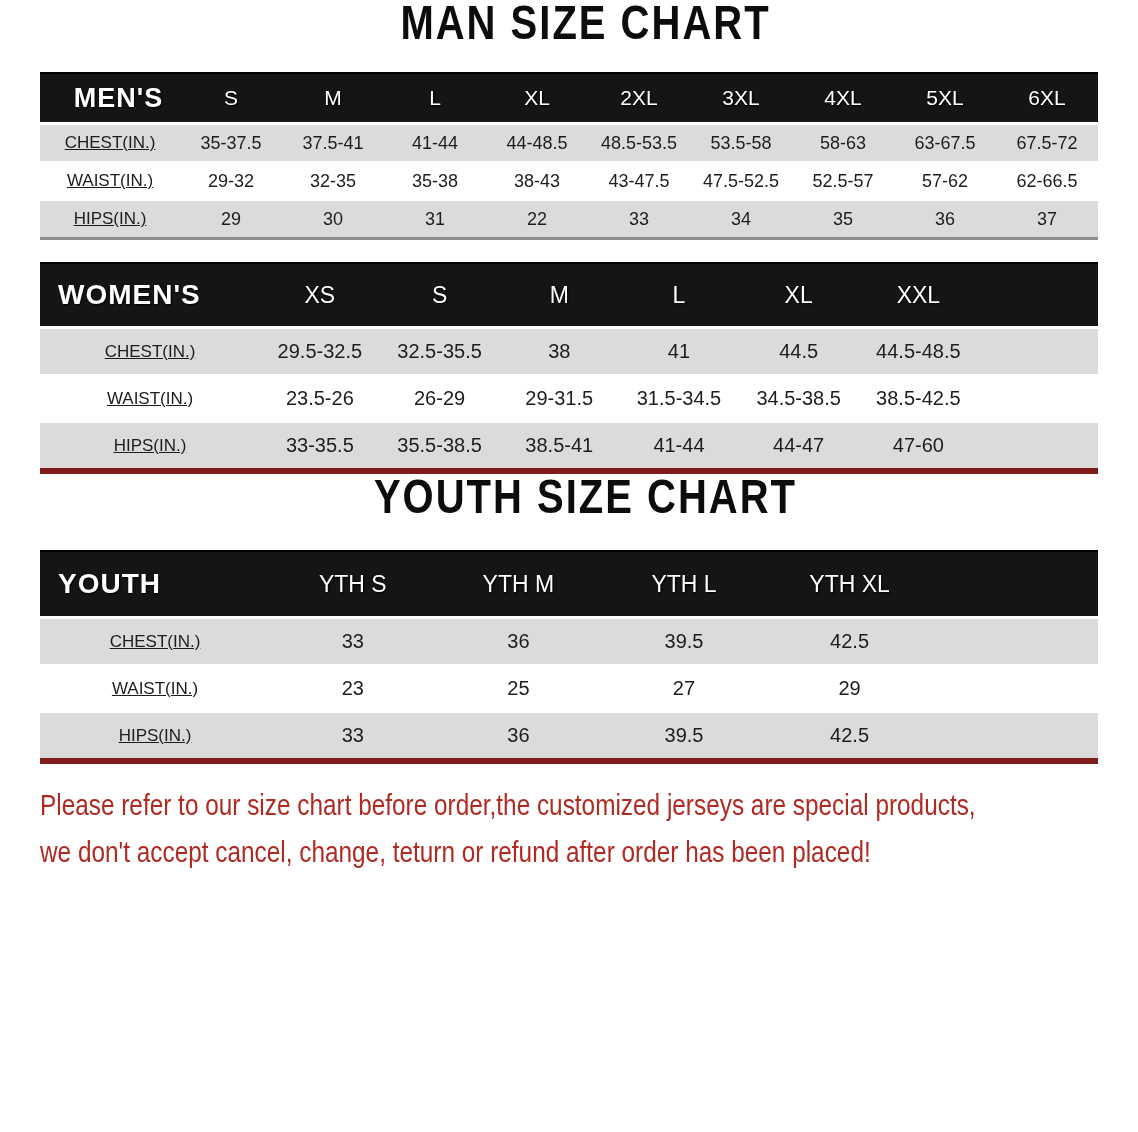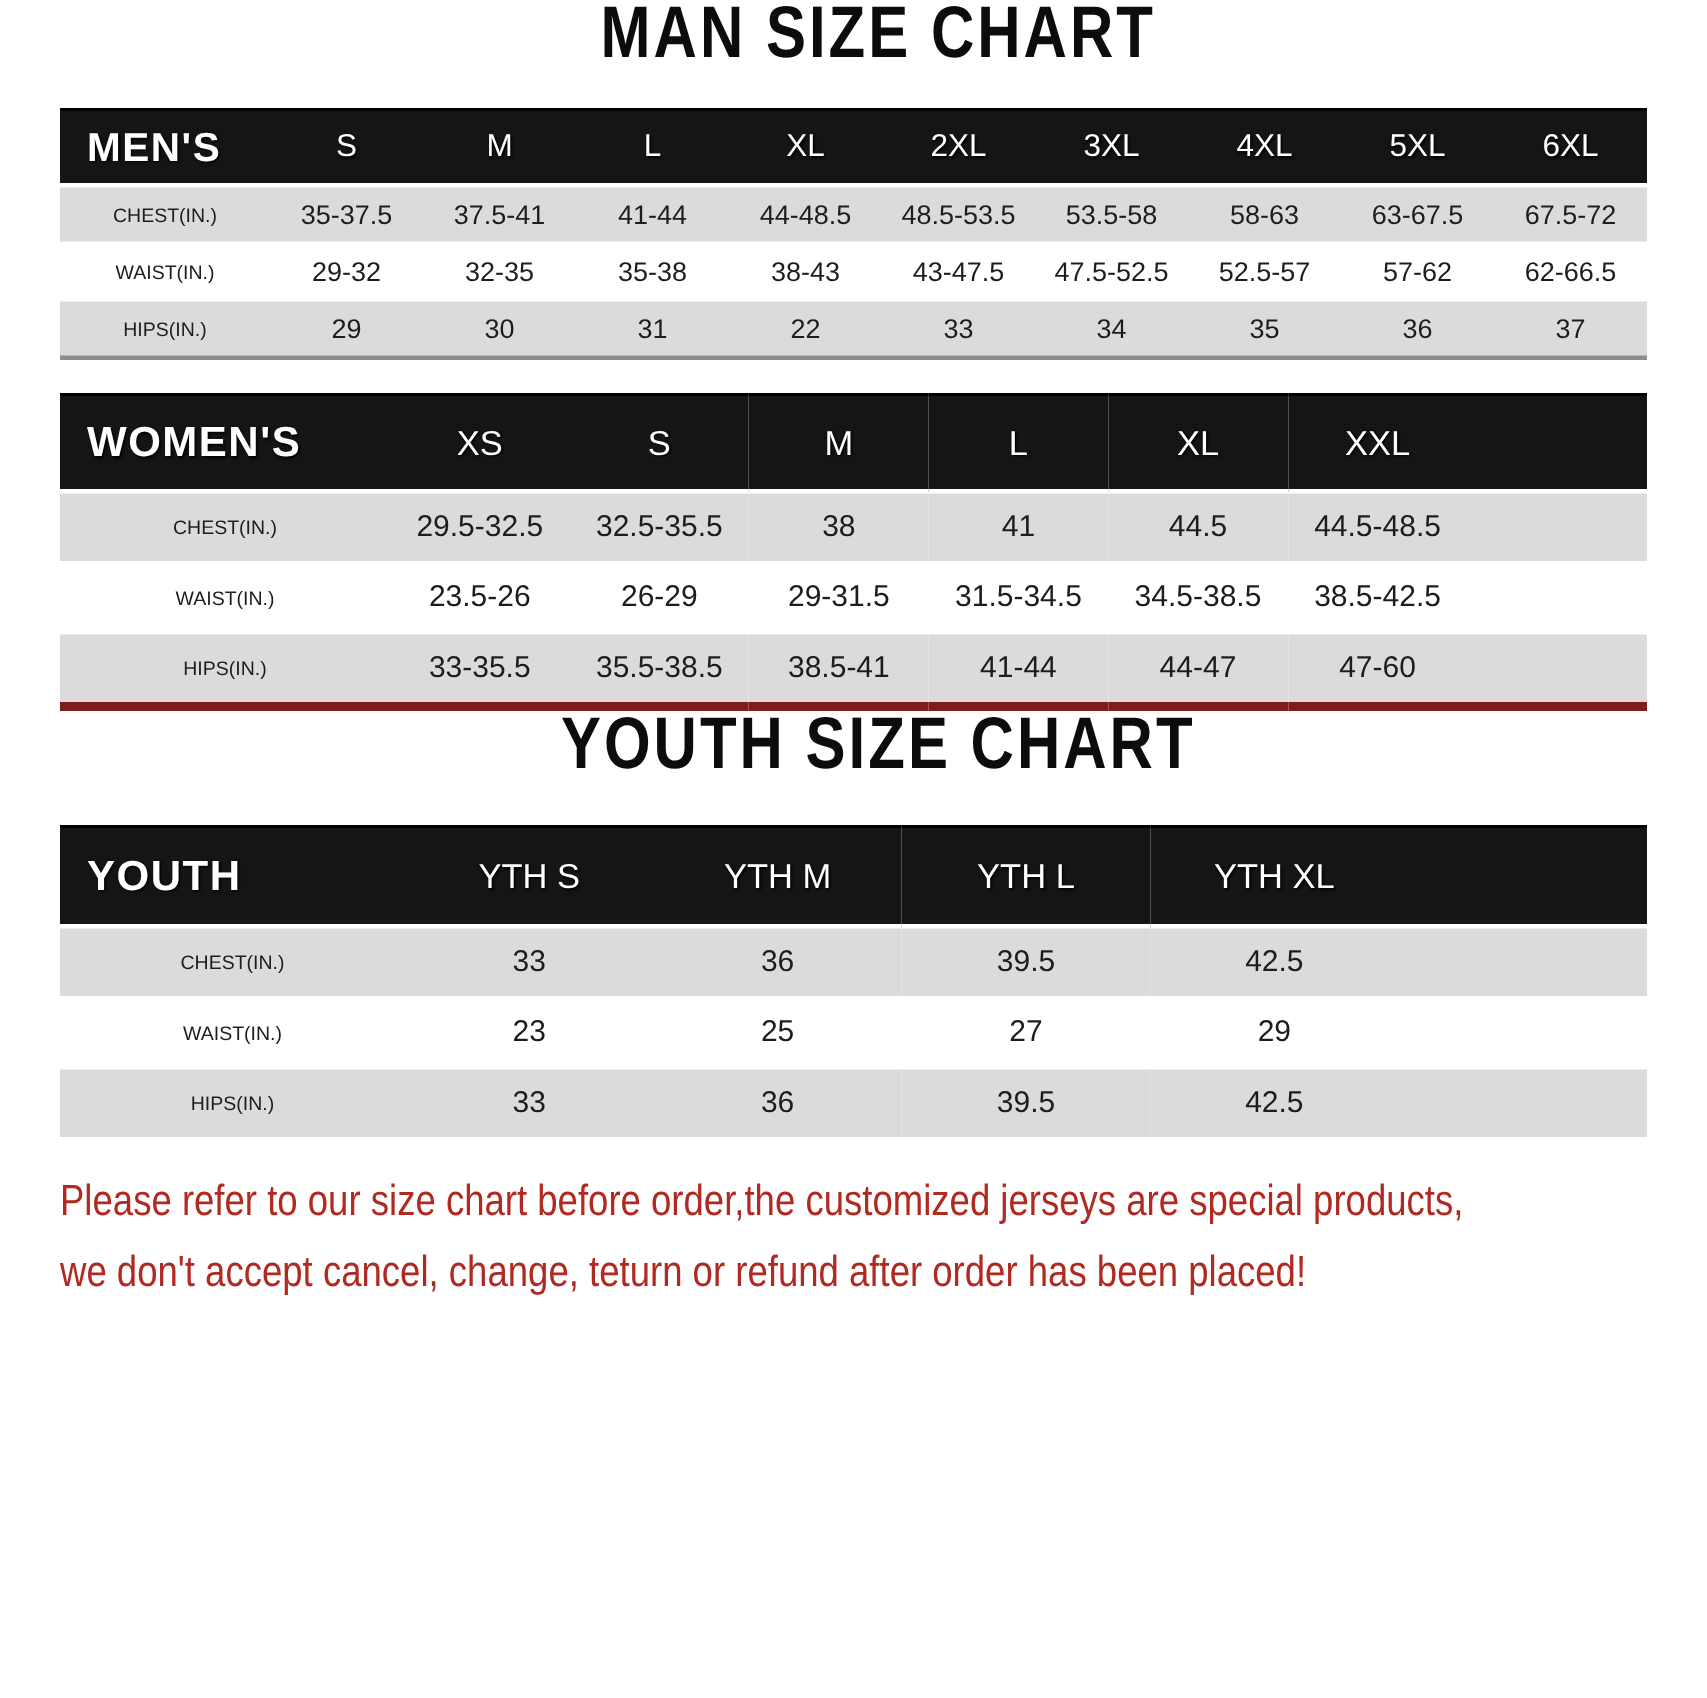--- a/index.html
+++ b/index.html
@@ -34,37 +34,37 @@
     background:#151515;color:#ffffff;font-weight:normal;
     border-top:2px solid #000;border-bottom:3px solid #ffffff;
     text-shadow:1px 1px 2px #000;
   }
   .size-table thead th.corner{
     font-weight:bold;text-align:left;padding-left:18px;letter-spacing:1px;
   }
   .size-table td{
     text-align:center;color:#1d1d1d;border-bottom:2px solid #ffffff;
   }
-  .size-table td.rowlabel{font-size:13px;}
+  .size-table td.rowlabel{font-size:17px;text-decoration:underline;}
   .size-table tbody tr:nth-child(odd){background:#DBDBDB;}
   .size-table tbody tr:nth-child(even){background:#ffffff;}
 
   .t-men{margin-top:24px;border-bottom:3px solid #8d8d8d;}
   .t-men thead th{height:46px;font-size:21px;}
-  .t-men thead th.corner{font-size:27px;}
+  .t-men thead th.corner{font-size:27px;text-align:center;}
   .t-men td{height:34px;font-size:18px;}
   .t-men col.c-label{width:140px;}
 
   .t-women{margin-top:22px;border-bottom:6px solid #7f1d1d;}
   .t-women thead th{height:60px;font-size:23px;}
   .t-women thead th.corner{font-size:28px;}
   .t-women td{height:43px;font-size:20px;}
   .t-women col.c-label{width:220px;}
 
-  .t-youth{margin-top:28px;border-bottom:2px solid #7f1d1d;}
+  .t-youth{margin-top:28px;border-bottom:6px solid #7f1d1d;}
   .t-youth thead th{height:62px;font-size:23px;}
   .t-youth thead th.corner{font-size:28px;}
   .t-youth td{height:43px;font-size:20px;}
   .t-youth col.c-label{width:230px;}
   
   .footer-note{
     margin:18px 0 0 40px;color:#B12A22;font-size:29px;line-height:47px;
     transform:scaleX(0.84);transform-origin:0 0;
   }
   .footer-note .fline{white-space:nowrap;display:block;}

